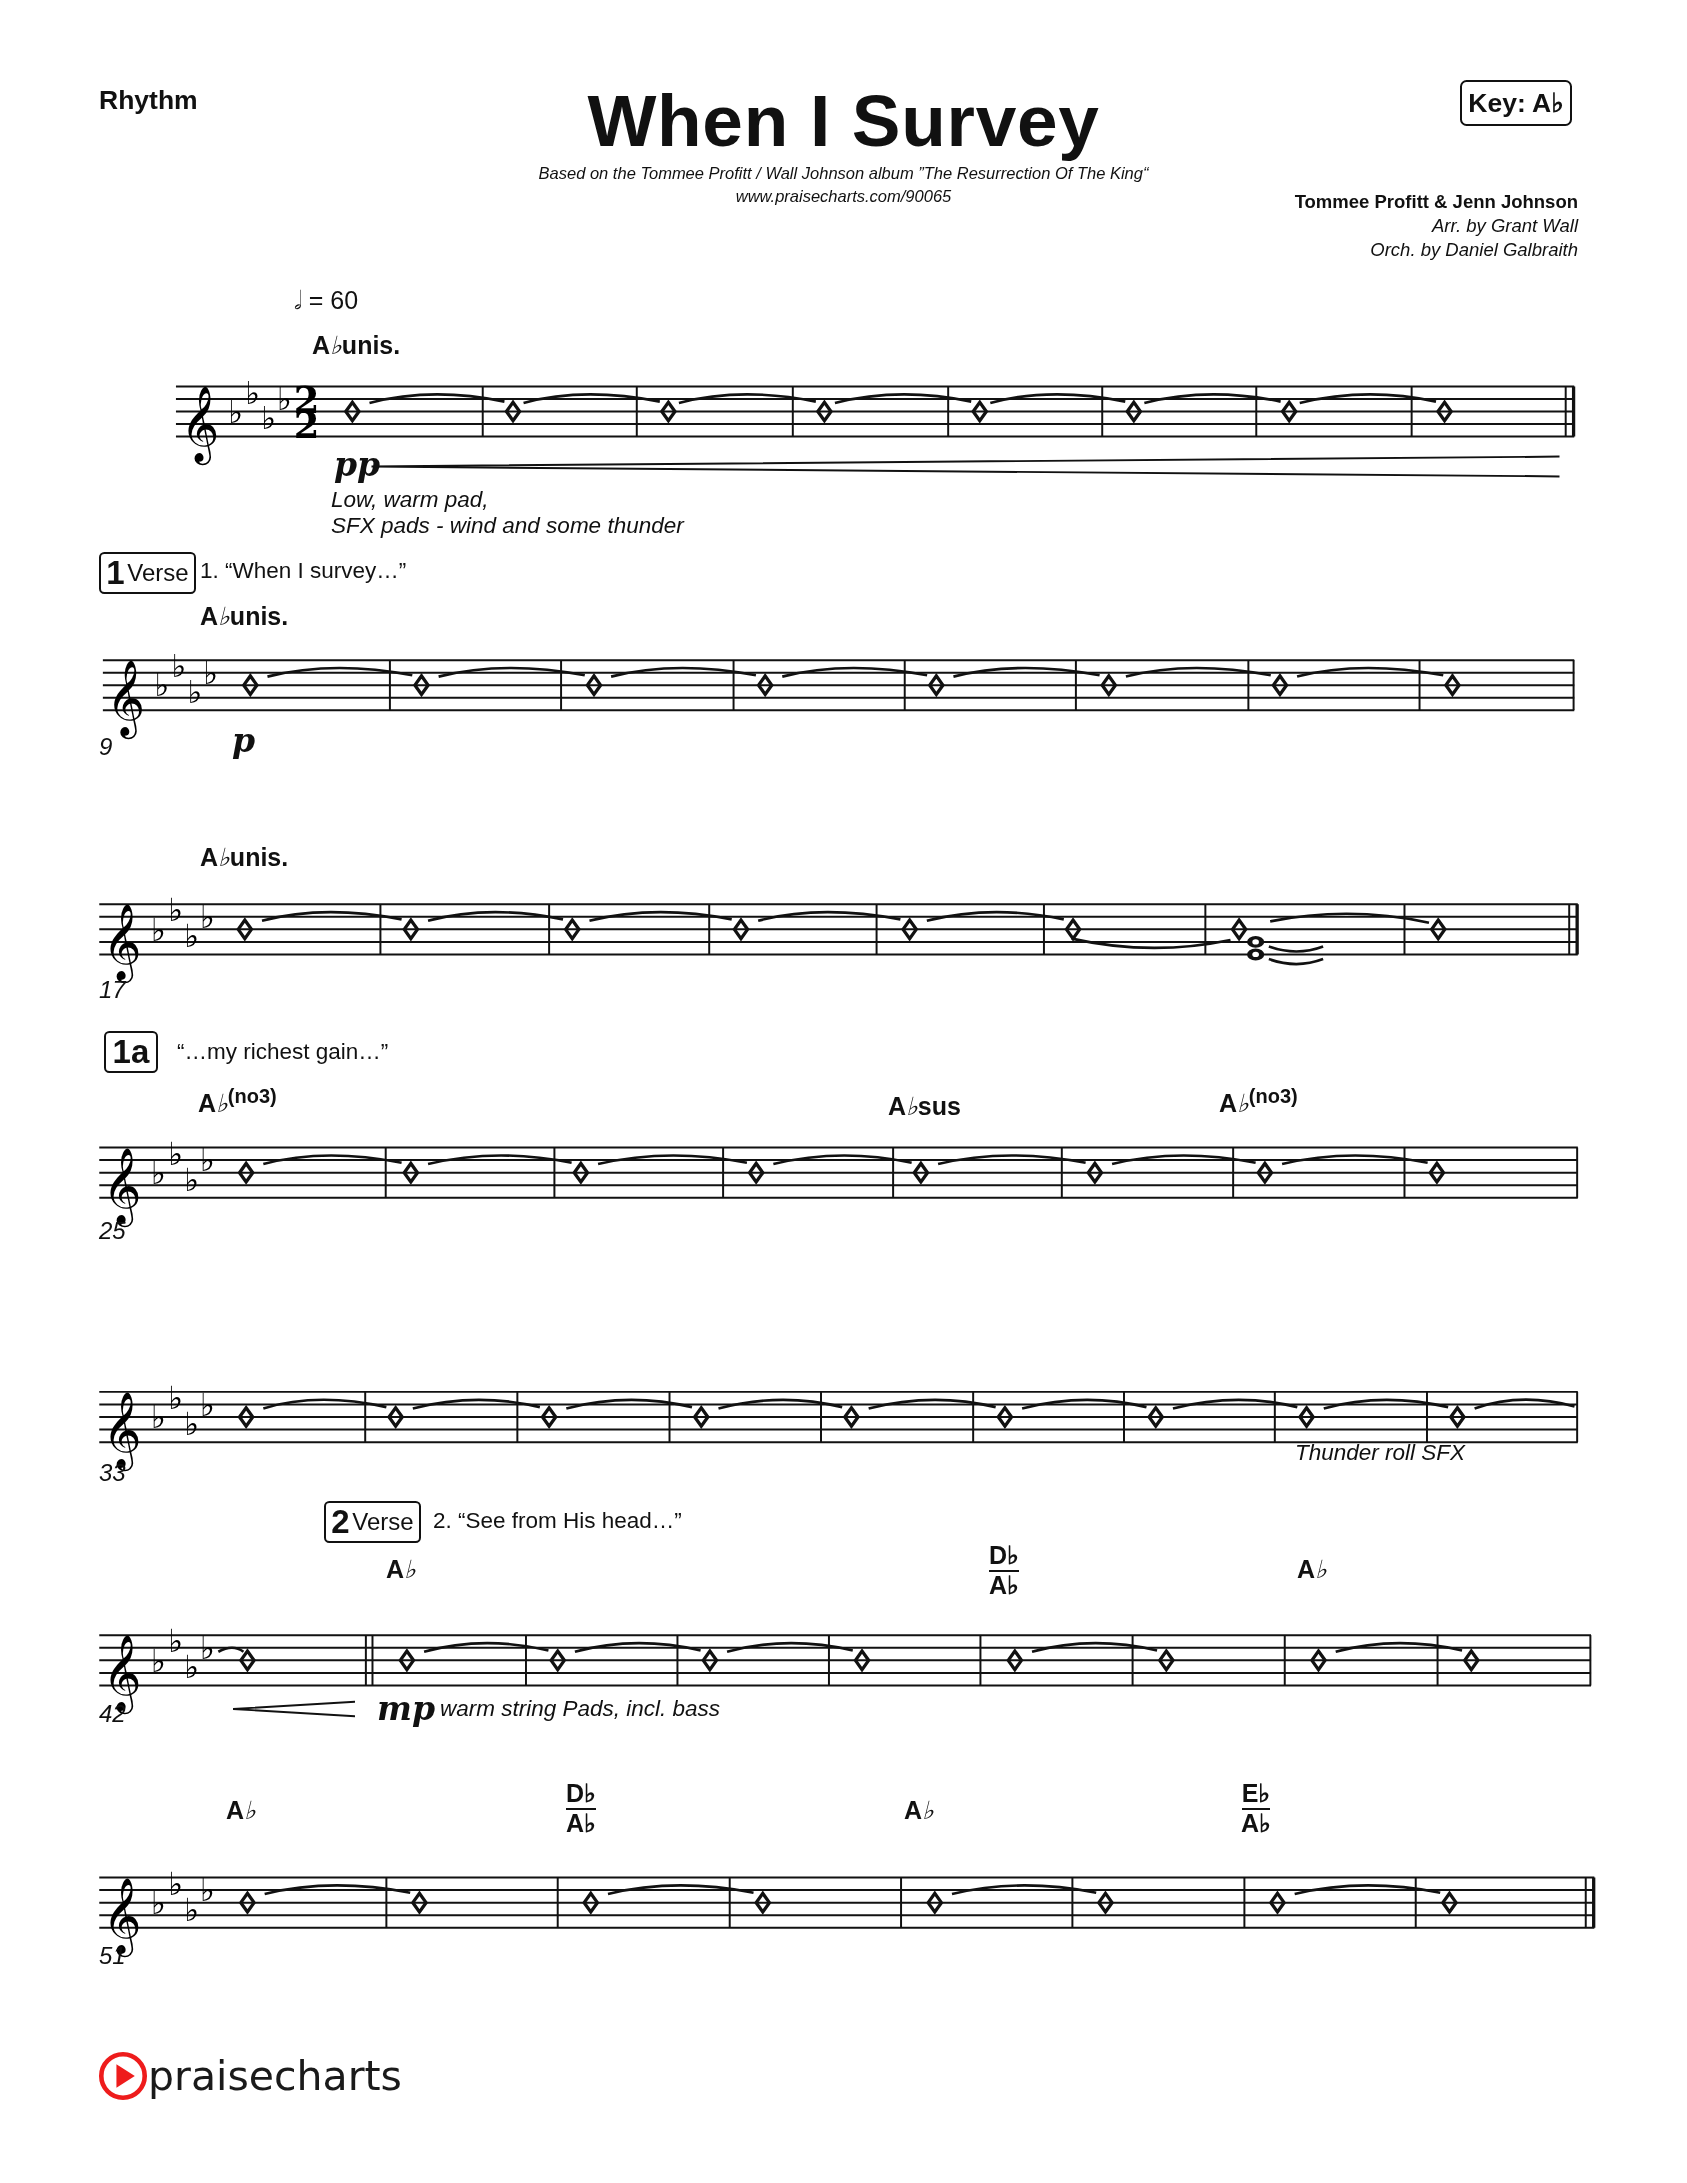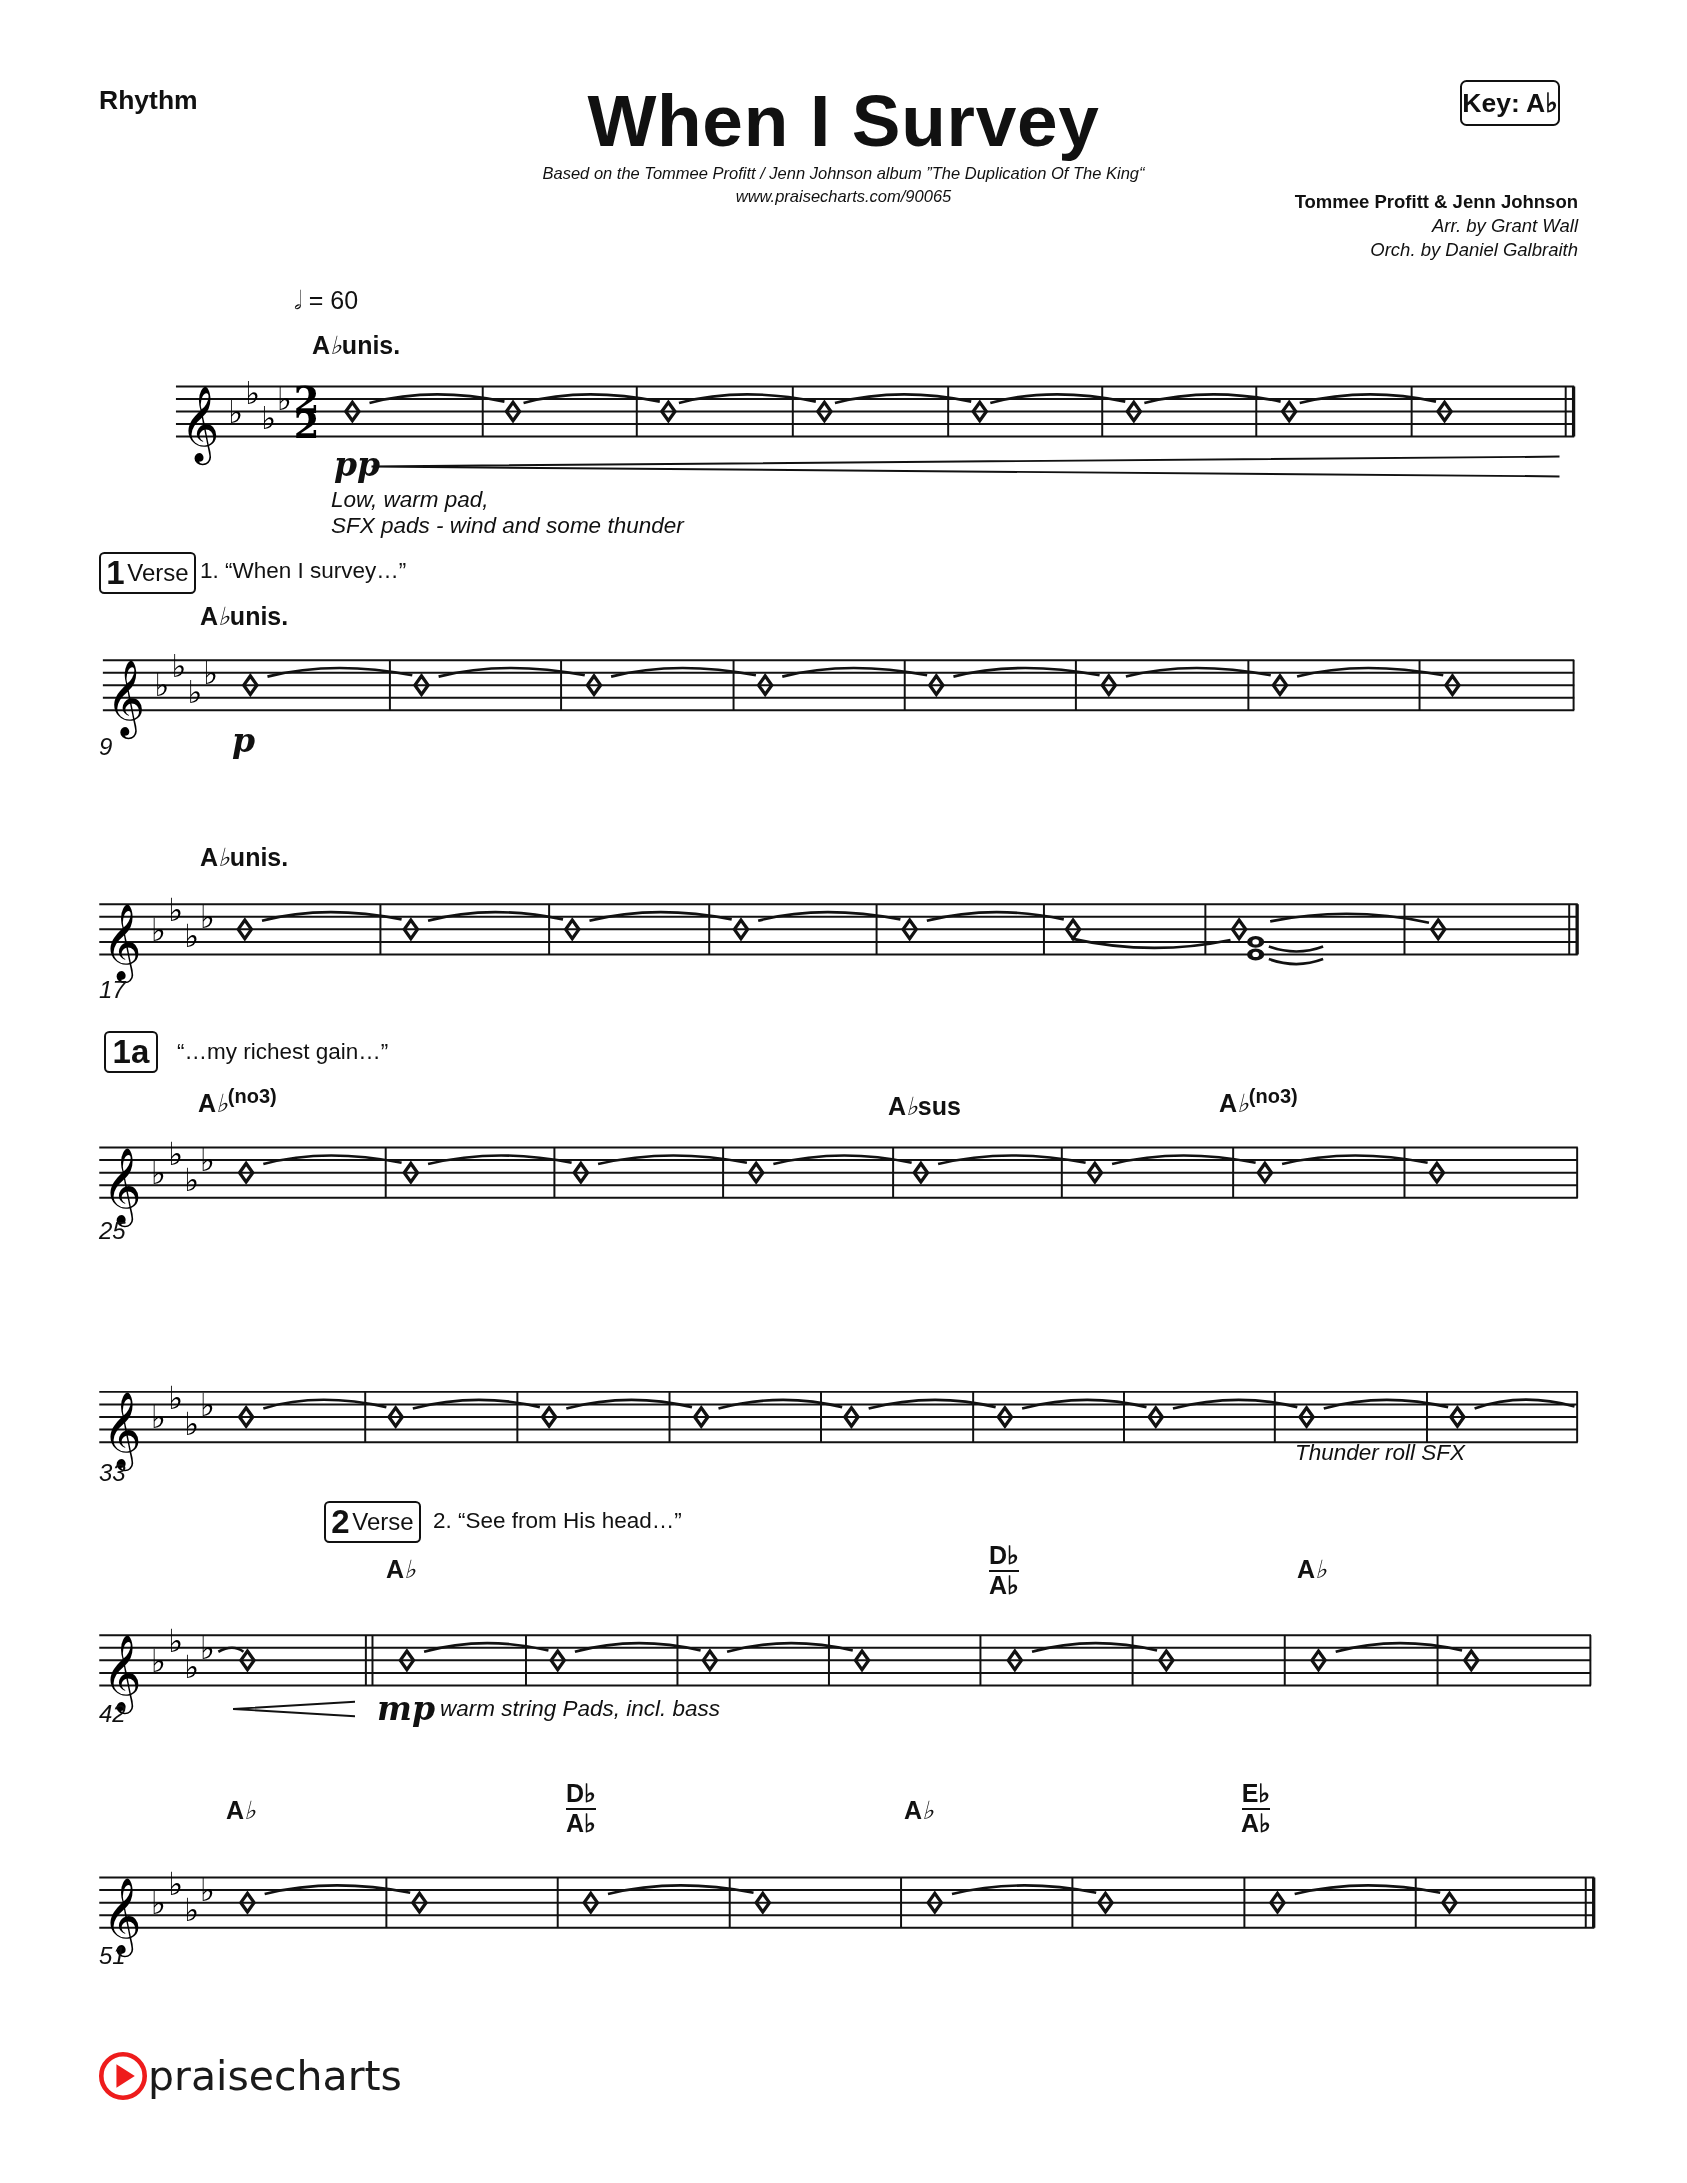--- a/index.html
+++ b/index.html
@@ -1,21 +1,21 @@
 <!DOCTYPE html>
 <html style="font-size:10.6px"><head>
 <meta charset="utf-8">
 <style>
   html, body { margin:0; padding:0; background:#ffffff; }
   body { width:1687px; height:2183px; position:relative; overflow:hidden; font-family:"Liberation Sans", sans-serif; color:#111; }
   .abs { position:absolute; }
   .part-name { left:99px; top:85px; font-size:26.5px; font-weight:bold; }
   .title { left:0; width:1687px; top:79px; text-align:center; font-size:73px; font-weight:bold; letter-spacing:0.7px; }
   .subtitle { left:0; width:1687px; text-align:center; font-size:16.5px; font-style:italic; }
-  .key-box { left:1460px; top:80px; width:100px; height:46px; border:2px solid #111; border-radius:6.6px; box-sizing:border-box; font-size:26.5px; font-weight:bold; display:flex; align-items:center; justify-content:center; }
+  .key-box { left:1460px; top:80px; width:112px; height:46px; border:2px solid #111; border-radius:6.6px; box-sizing:border-box; font-size:26.5px; font-weight:bold; display:flex; align-items:center; justify-content:center; }
   .credit { right:109px; text-align:right; font-size:18.5px; }
   .credit.bold { font-weight:bold; }
   .credit.it { font-style:italic; }
   .tempo { left:294px; top:286px; font-size:25px; }
   .chord { font-size:25px; font-weight:bold; white-space:nowrap; }
   .chord sup { font-size:20px; vertical-align:9.3px; }
   .chord .flat { font-weight:normal; font-style:italic; }
   .slash-chord { display:flex; flex-direction:column; align-items:center; font-size:25px; font-weight:bold; line-height:26.5px; }
   .slash-chord .top { border-bottom:2.6px solid #111; padding-bottom:1.3px; }
   .expr { font-size:22.5px; font-style:italic; white-space:nowrap; }
@@ -28,21 +28,21 @@
   svg.staff { position:absolute; left:0; width:1687px; overflow:visible; }
   .footer-logo { left:98px; top:2051px; display:flex; align-items:center; }
   .footer-logo .word { font-size:41px; color:#1a1a1a; margin-left:0; font-family:"DejaVu Sans", sans-serif; }
   .copyright { left:423px; width:906px; top:2043px; text-align:center; font-size:14.6px; line-height:19px; }
 </style>
 </head>
 <body>
 
 <div class="abs part-name">Rhythm</div>
 <div class="abs title">When I Survey</div>
-<div class="abs subtitle" style="top:164px">Based on the Tommee Profitt / Jenn Johnson album ”The Duplication Of The King“</div>
+<div class="abs subtitle" style="top:164px">Based on the Tommee Profitt / Wall Johnson album ”The Resurrection Of The King“</div>
 <div class="abs subtitle" style="top:187px">www.praisecharts.com/90065</div>
 <div class="abs key-box">Key: A♭</div>
 <div class="abs credit bold" style="top:191px">Tommee Profitt &amp; Jenn Johnson</div>
 <div class="abs credit it" style="top:215px">Arr. by Grant Wall</div>
 <div class="abs credit it" style="top:239px">Orch. by Daniel Galbraith</div>
 
 <div class="abs tempo">𝅗𝅥 = 60</div>
 <div class="abs chord" style="left:312px;top:331px"><span>A</span><span class="flat">♭</span><span>unis.</span></div>
 <svg class="staff" style="top:370px;height:79px" viewBox="0 560 2550 120">
   <g stroke="#111" stroke-width="3">

